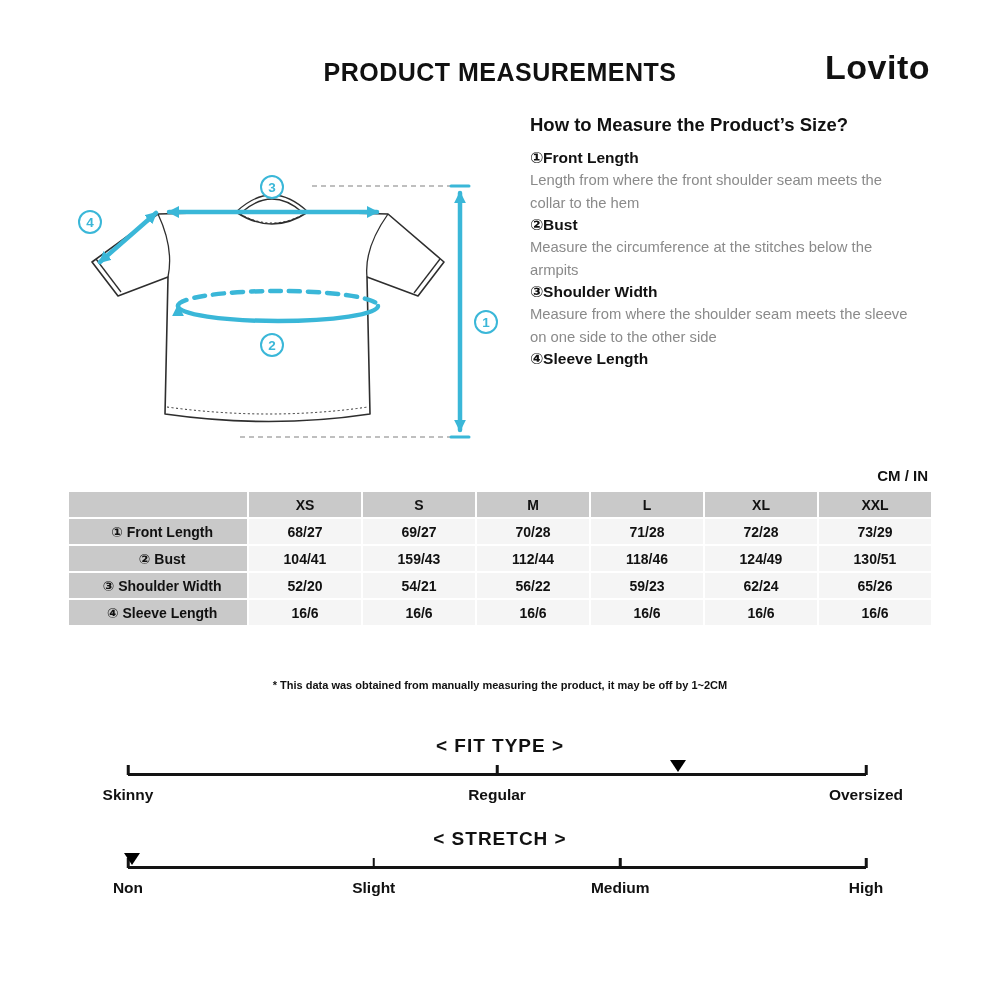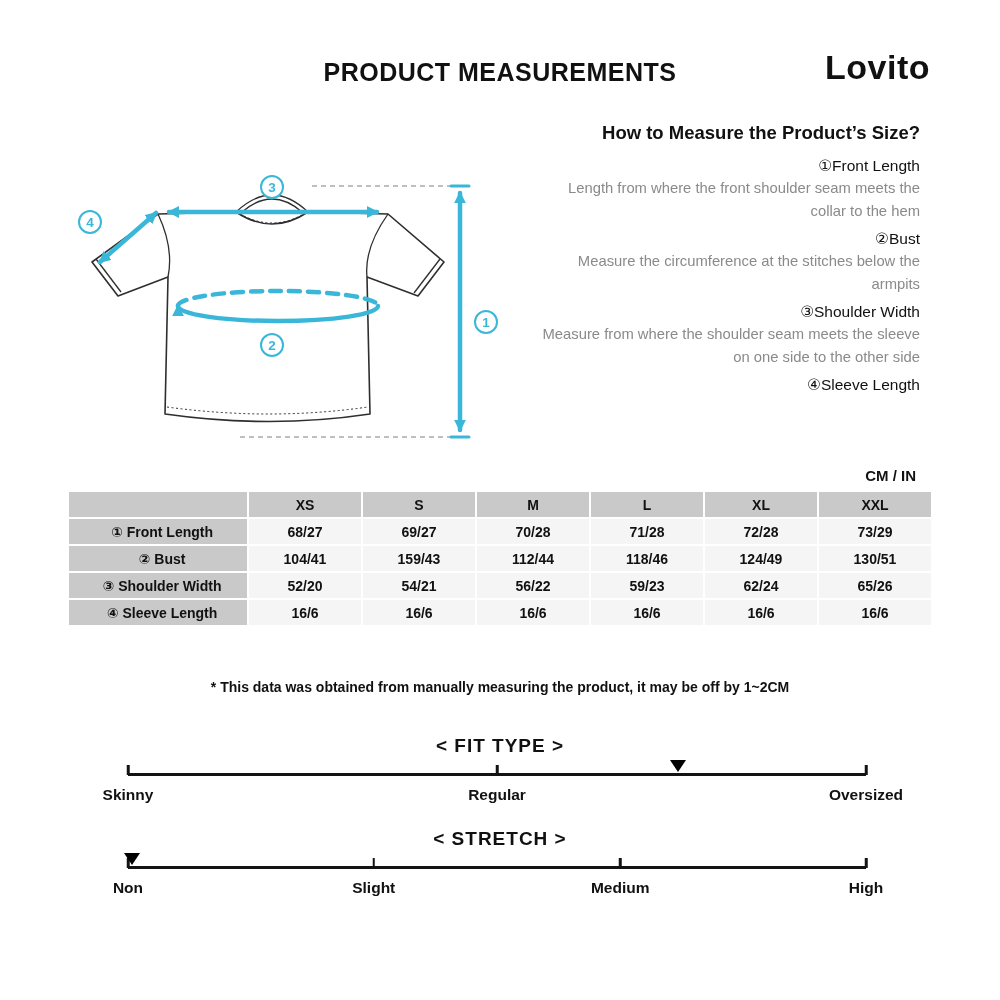--- a/index.html
+++ b/index.html
@@ -21,37 +21,37 @@
   .stitch { fill:none; stroke:#2e2e2e; stroke-width:1; stroke-dasharray:2 2.5; }
   .ann    { fill:none; stroke:var(--accent,#3ab7d8); stroke-width:4.5; stroke-linecap:round; }
   .ann-thin { stroke-width:3; }
   .ann-dash { stroke-dasharray:11 8; }
   .guide  { fill:none; stroke:#aaa; stroke-width:1.3; stroke-dasharray:5 4; }
   .arrhead { fill:var(--accent,#3ab7d8); }
   .badge-c { fill:#fff; stroke:var(--accent,#3ab7d8); stroke-width:2; }
   .badge-t { fill:var(--accent,#3ab7d8); font-size:13.5px; font-weight:700; text-anchor:middle;
              font-family:"Liberation Sans","DejaVu Sans",sans-serif; }
 
-  .howto { position:absolute; left:530px; top:122px; width:390px;text-align:right; }
+  .howto { position:absolute; left:530px; top:114px; width:390px; }
   .howto h2 { font-size:18.5px; font-weight:800; margin-bottom:13px; }
-  .hl { font-size:15.5px; font-weight:400; margin-top:7px; margin-bottom:2px; }
+  .hl { font-size:15.5px; font-weight:700; margin-top:1px; margin-bottom:2px; }
   .hd { font-size:14.8px; color:var(--desc,#8a8a8a); line-height:1.55; }
 
-  .units { position:absolute; top:467px; right:84px; font-size:15px; font-weight:700; }
+  .units { position:absolute; top:467px; right:72px; font-size:15px; font-weight:700; }
 
   table.sizes { position:absolute; left:67px; top:490px; width:866px;
                 border-collapse:collapse; table-layout:fixed; }
   .sizes th, .sizes td { border:2px solid #fff; height:27px; font-size:14px; font-weight:700;
                          text-align:center; padding:2px 4px;margin-left:19px; }
   .sizes th.lab { width:180px; text-align:center; padding-left:12px; background:var(--tbl-head,#c9c9c9); }
   .sizes th.colh { background:var(--tbl-head,#c9c9c9); }
   .sizes td { background:var(--tbl-cell,#f5f5f5); }
 
   .footnote { position:absolute; top:679px; left:0; right:0; text-align:center;
-              font-size:14px; font-weight:700; }
+              font-size:11px; font-weight:700; }
 
   .slider-title { position:absolute; left:0; right:0; text-align:center;
                   font-size:19px; font-weight:800; letter-spacing:1px; }
   #fit-title { top:735px; }
   #stretch-title { top:828px; }
   .slider { position:absolute; left:128px; width:738px; height:58px; }
   #fit-slider { top:762px; }
   #stretch-slider { top:855px; }
   .sline { position:absolute; left:0; right:0; top:11px; height:2.5px; background:#131313; }
   .tick  { position:absolute; top:3px; width:2.5px; height:10px; background:#131313; transform:translateX(-50%); }

